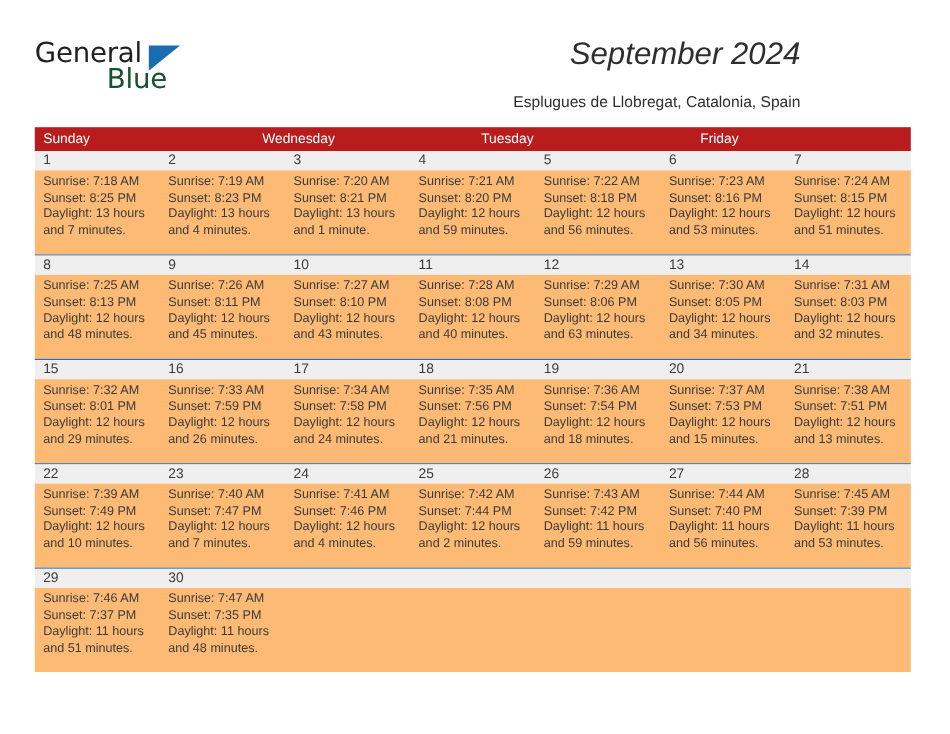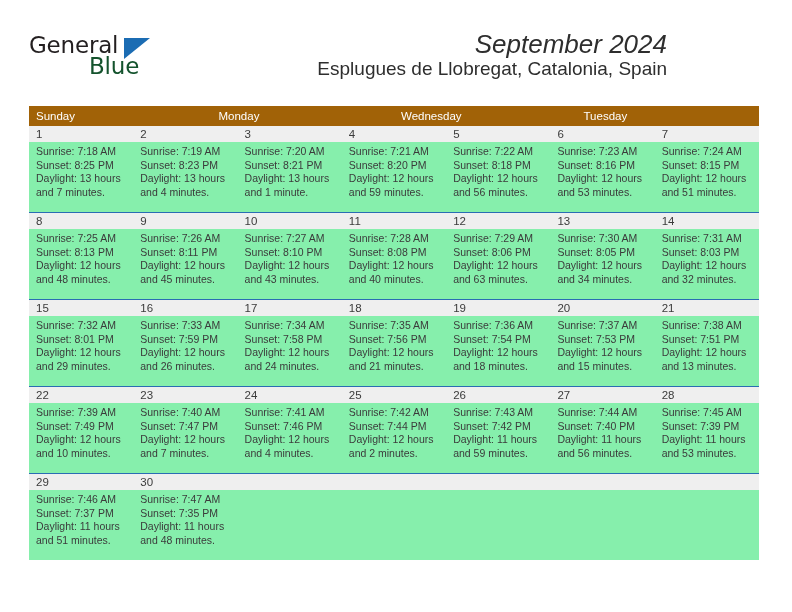--- a/index.html
+++ b/index.html
@@ -72,37 +72,37 @@
   }
   .cal-title {
     font-size: 26px;
     color: #2e2e2e;
     font-weight: normal;
     line-height: 32px;
     white-space: nowrap;
     font-style: italic;
   }
   .cal-subtitle {
-    margin-top: 0;
-    font-size: 19px;
+    margin-top: 16px;
+    font-size: 13px;
     color: #2e2e2e;
     line-height: 18px;
     white-space: nowrap;
   }
 
   
   .calendar {
     position: absolute;
     left: 29px;
     top: 106px;
     width: 730px;
   }
   .weekday-row {
     display: flex;
-    background: #a16207;
+    background: #b91c1c;
     height: 20px;
   }
   .weekday {
     flex: 1 1 0;
     color: #ffffff;
     font-size: 11.5px;
     line-height: 20px;
     padding-left: 7px;
     box-sizing: border-box;
     white-space: nowrap;
@@ -123,21 +123,21 @@
   .daynum {
     flex: 1 1 0;
     font-size: 11.5px;
     line-height: 16px;
     color: #3b3b3b;
     padding-left: 7px;
     box-sizing: border-box;
   }
   .week-bodies {
     display: flex;
-    background: #86efac;
+    background: #fdba74;
     height: 70px;
   }
   .daycell {
     flex: 1 1 0;
     padding: 3px 7px 0 7px;
     box-sizing: border-box;
   }
   .dayline {
     font-size: 10.5px;
     line-height: 13.6px;
@@ -161,23 +161,23 @@
     <div class="title-block">
       <div class="cal-title">September 2024</div>
       <div class="cal-subtitle">Esplugues de Llobregat, Catalonia, Spain</div>
     </div>
 
   </div>
 
   <div class="calendar">
     <div class="weekday-row" id="weekday-row">
         <div class="weekday">Sunday</div>
-        <div class="weekday">Monday</div>
         <div class="weekday">Wednesday</div>
         <div class="weekday">Tuesday</div>
+        <div class="weekday">Friday</div>
       </div>
     <div id="weeks-container">
         <div class="week">
           <div class="week-daynums">
             <div class="daynum">1</div>
             <div class="daynum">2</div>
             <div class="daynum">3</div>
             <div class="daynum">4</div>
             <div class="daynum">5</div>
             <div class="daynum">6</div>

